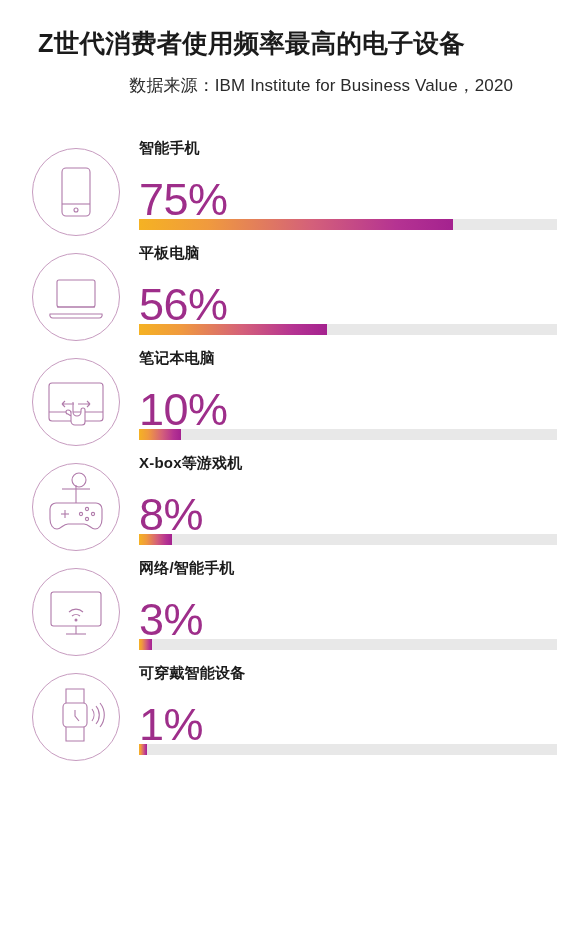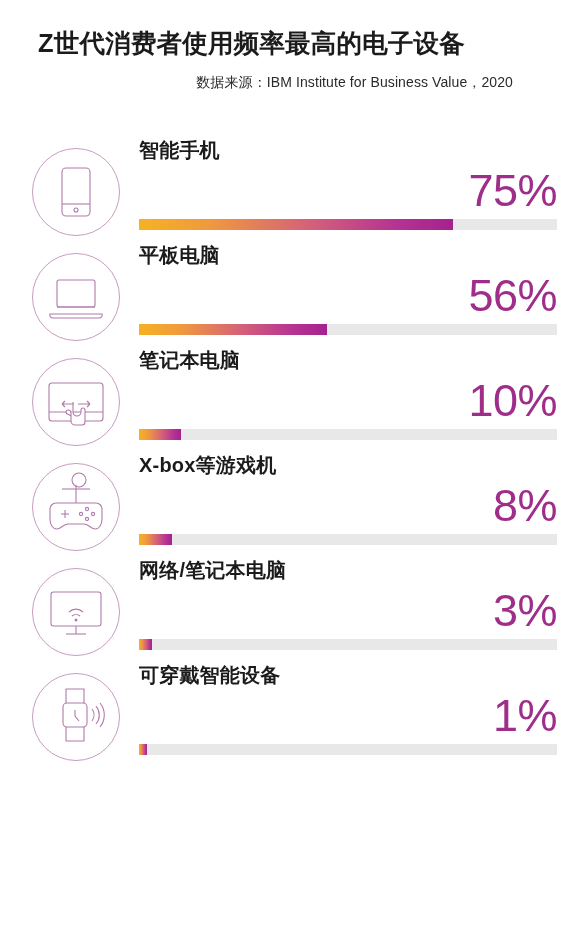--- a/index.html
+++ b/index.html
@@ -32,21 +32,21 @@
     font-weight: bold;
     letter-spacing: 0.2px;
     color: #1b1b1b;
     line-height: 1.25;
     white-space: nowrap;
   }
   .source {
     margin-top: 14px;
     text-align: right;
     padding-right: 44px;
-    font-size: 14px;
+    font-size: 17px;
     color: #2b2b2b;
     letter-spacing: 0.1px;
     white-space: nowrap;
   }
 
   
   .rows {
     position: absolute;
     top: 136px;
     left: 0;
@@ -86,36 +86,35 @@
     height: 88px;
   }
 
   .content {
     position: absolute;
     left: 139px;
     top: 0;
     right: 30px;
   }
   .dev-label {
-    font-size: 20px;
+    font-size: 15px;
     font-weight: bold;
     color: #1b1b1b;
     line-height: 1;
     padding-top: 4px;
     letter-spacing: 0.2px;
     white-space: nowrap;
   }
   .pct {
     font-size: 45px;
     font-weight: 300;
     color: #9e2e8a;
     line-height: 1;
-    margin-top: 8px;
+    margin-top: 22px;
     letter-spacing: -0.5px;
-    text-align: right;
   }
 
   .bar-track {
     position: absolute;
     left: 0;
     top: 83px;
     width: 418px;
     height: 11px;
     background: #e8e8e8;
   }
@@ -237,21 +236,21 @@
             <rect x="19" y="24" width="50" height="34" rx="2.5" ry="2.5"></rect>
             <line x1="44" y1="58" x2="44" y2="66"></line>
             <line x1="34" y1="66" x2="54" y2="66"></line>
             <path d="M37 44 a10 10 0 0 1 14 0"></path>
             <path d="M40 48 a6 6 0 0 1 8 0"></path>
             <circle cx="44" cy="52" r="1.5" fill="#b07aaa" stroke="none"></circle>
           </svg>
         </span>
       </div>
       <div class="content">
-        <div class="dev-label">网络/笔记本电脑</div>
+        <div class="dev-label">网络/智能手机</div>
         <div class="pct">3%</div>
         <div class="bar-track">
           <div class="bar-fill" style="width:3%"></div>
         </div>
       </div>
     </div>
 
     <div class="row">
       <div class="icon-wrap">
         <span class="icon-circle"></span>

